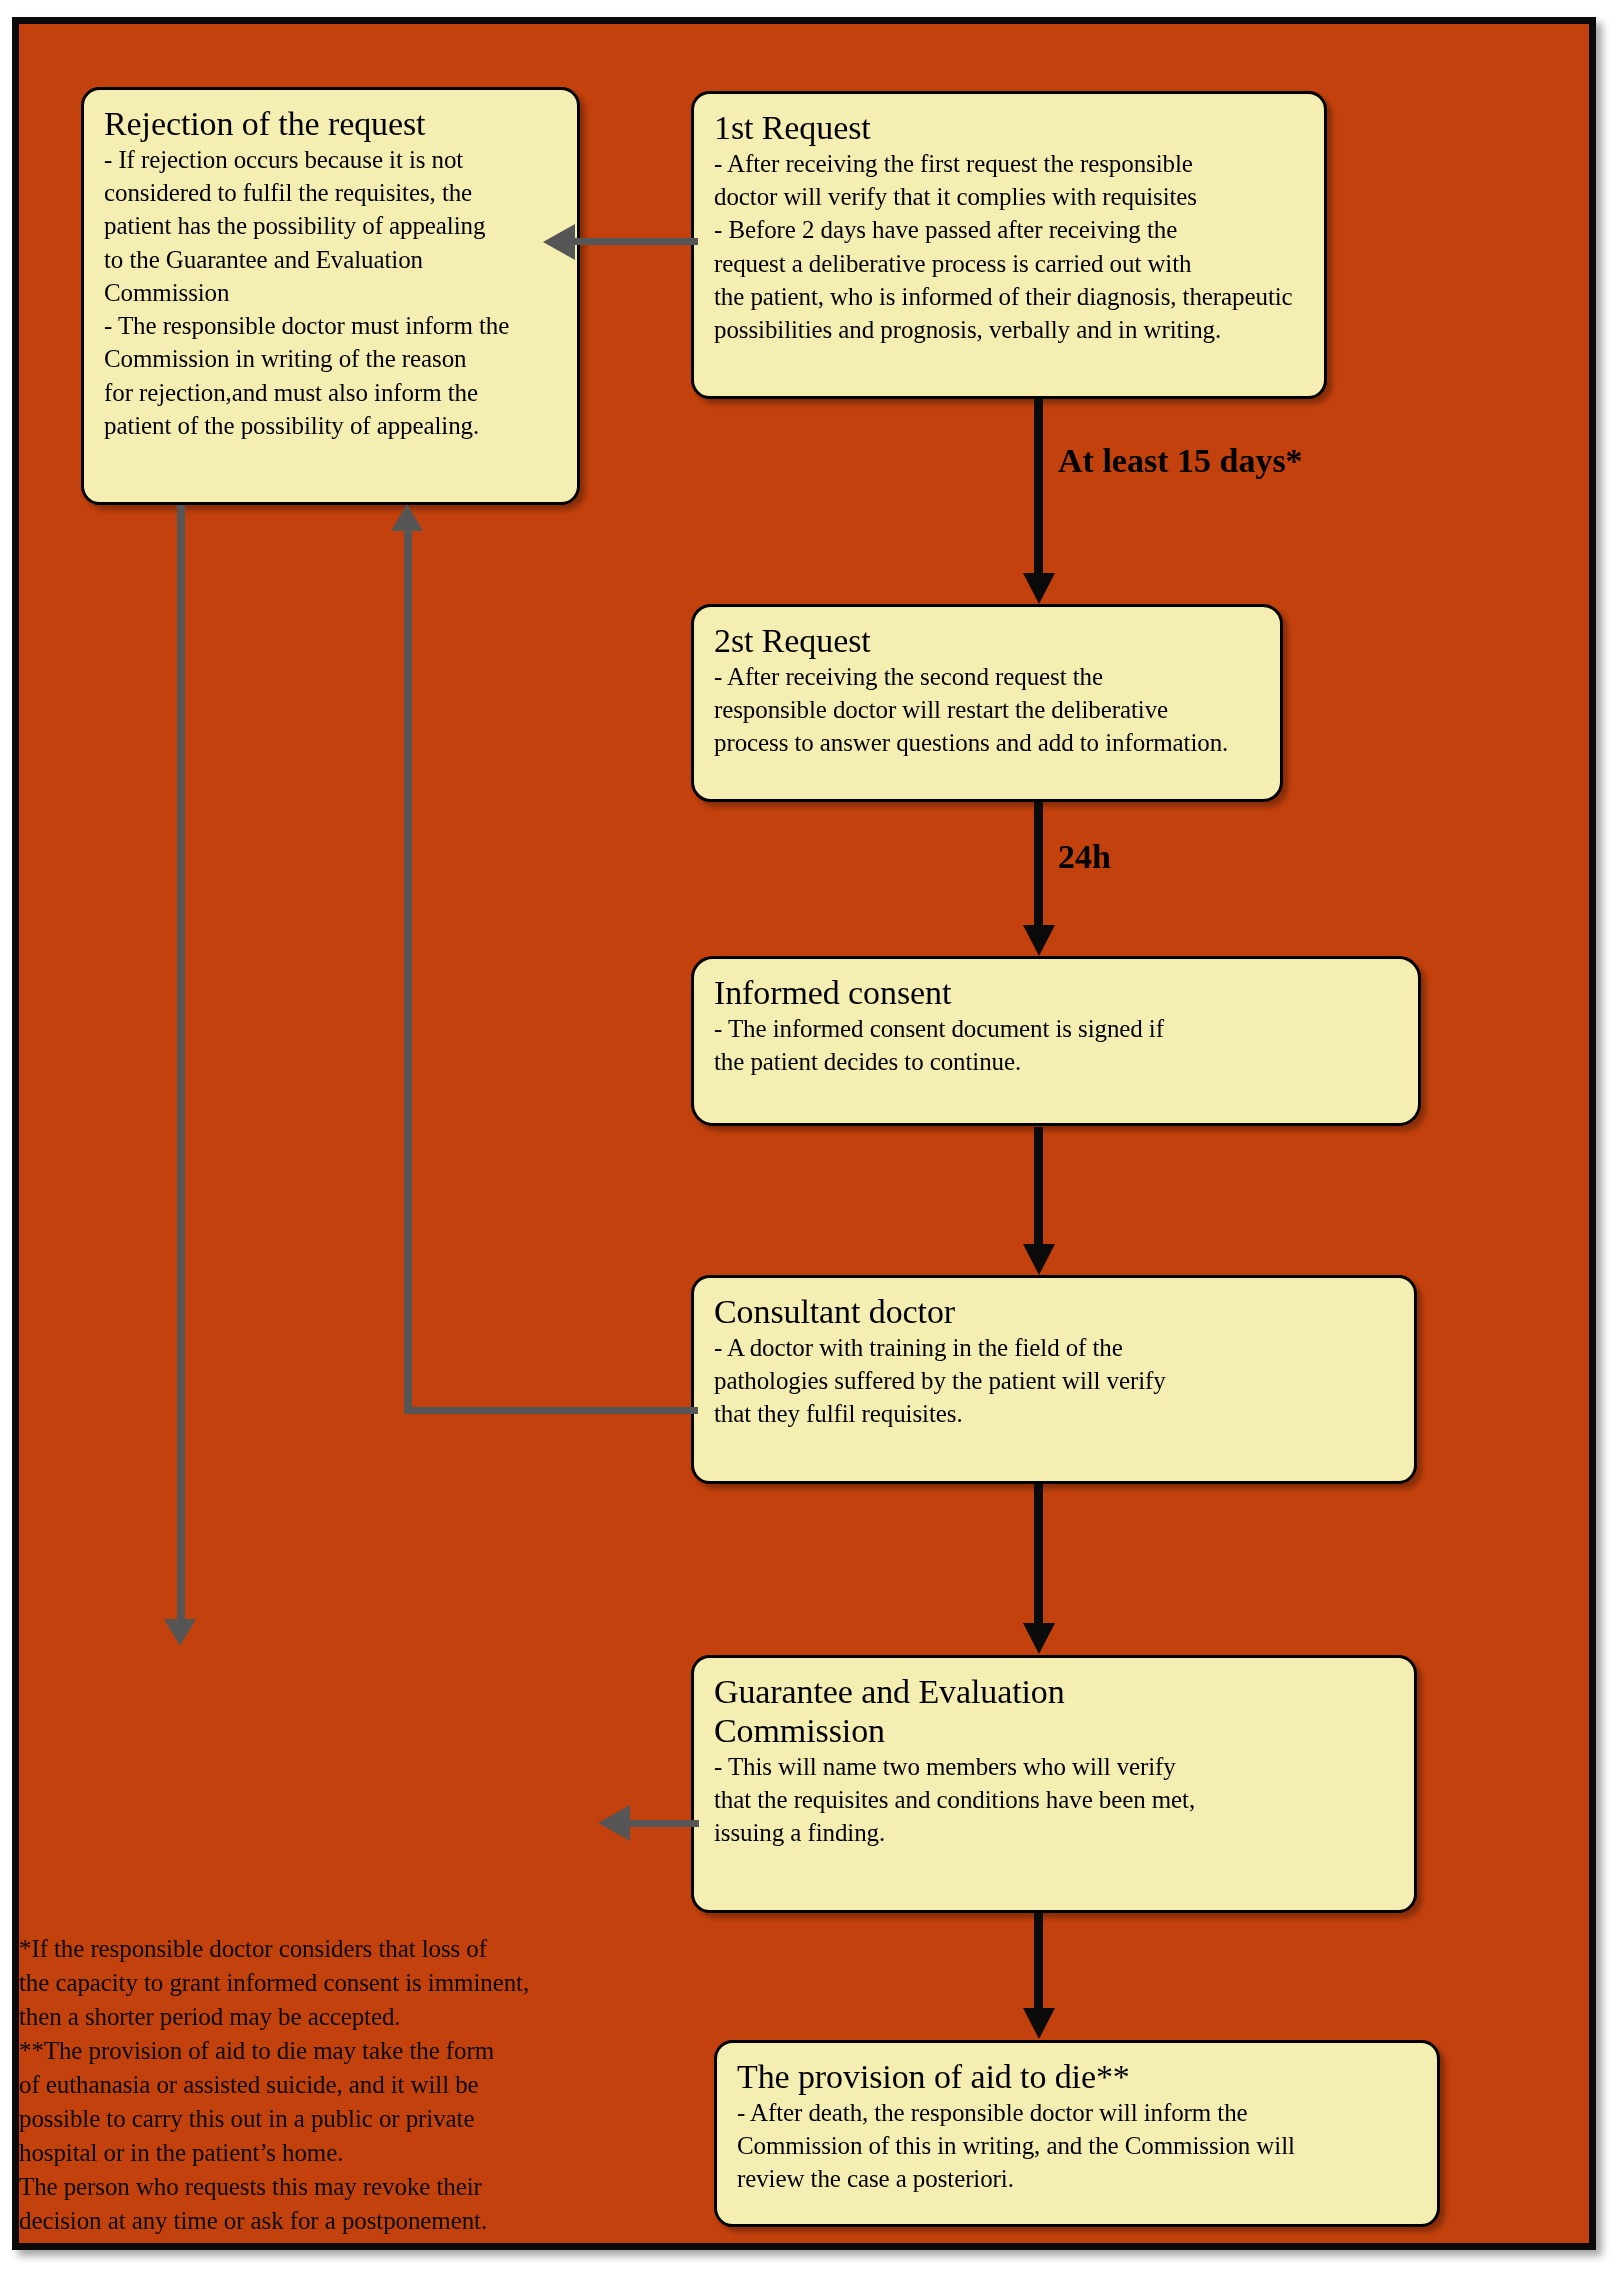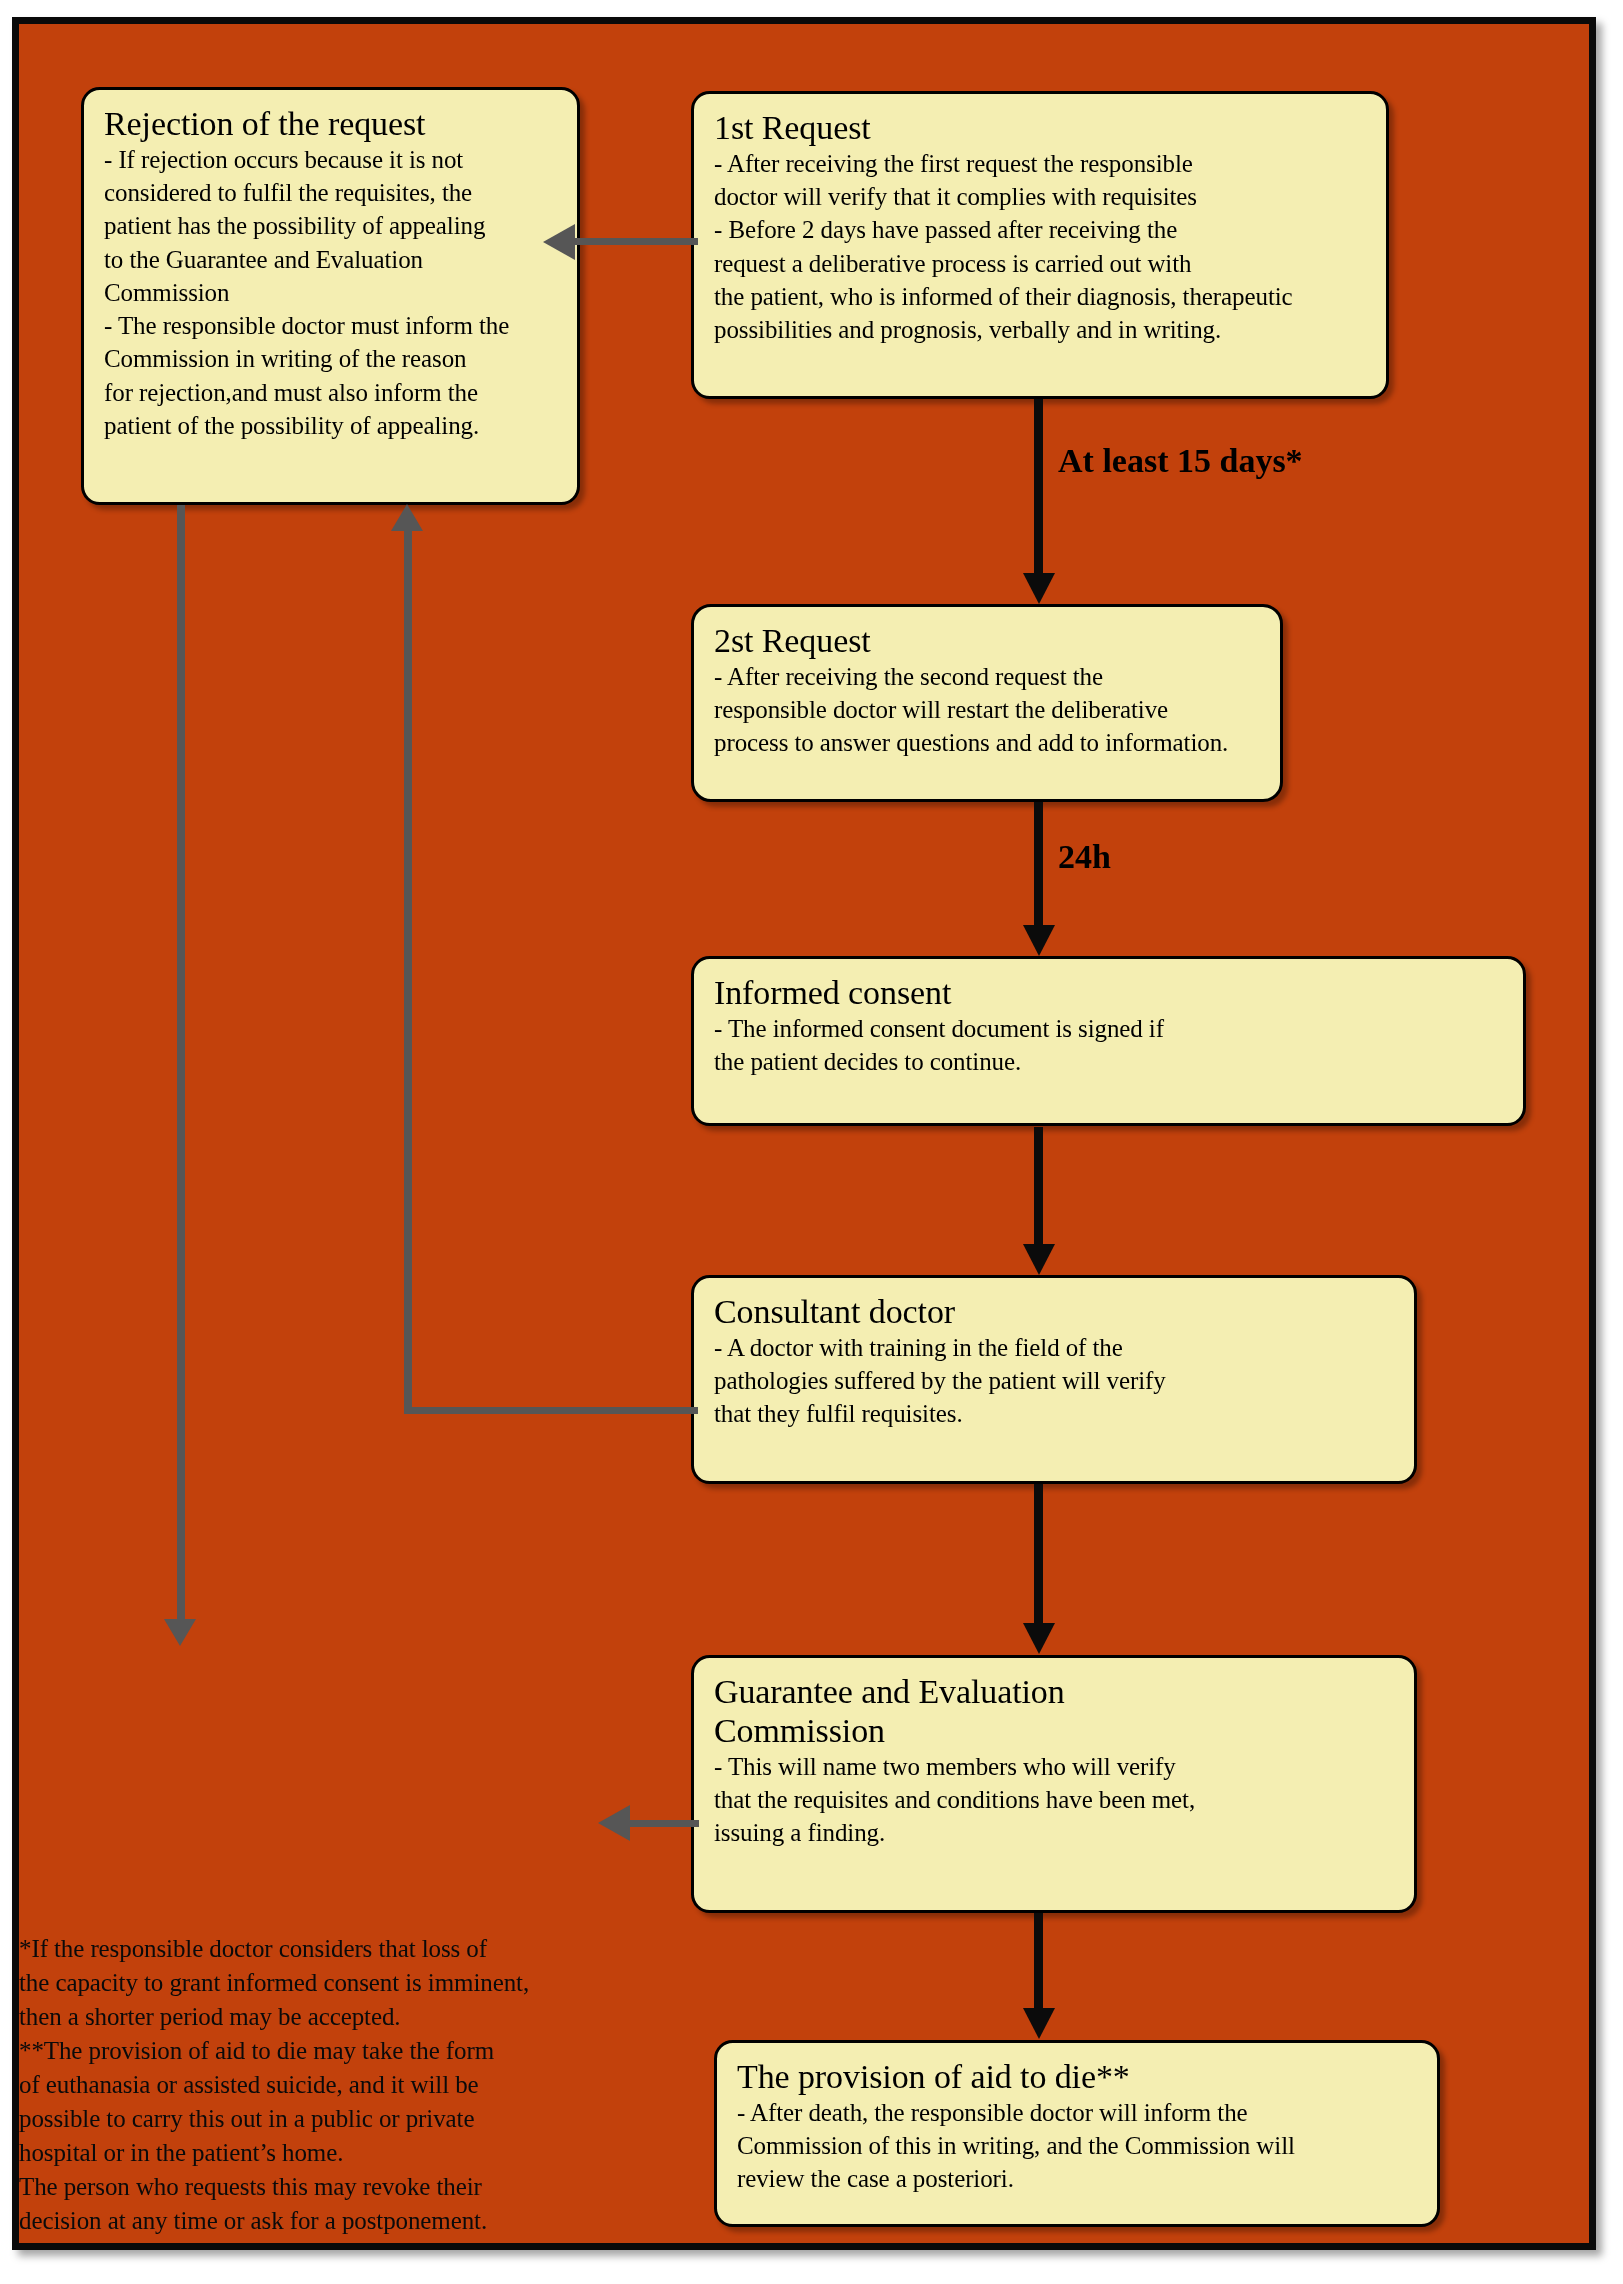--- a/index.html
+++ b/index.html
@@ -101,38 +101,38 @@
 considered to fulfil the requisites, the
 patient has the possibility of appealing
 to the Guarantee and Evaluation
 Commission
 - The responsible doctor must inform the
 Commission in writing of the reason
  for rejection,and must also inform the
 patient of the possibility of appealing.</div>
   </div>
 
-  <div class="node" style="left:672px; top:67px; width:698px; height:308px;">
+  <div class="node" style="left:672px; top:67px; width:636px; height:308px;">
     <div class="title">1st Request</div>
     <div class="body">- After receiving the first request the responsible
 doctor will verify that it complies with requisites
 - Before 2 days have passed after receiving the
 request a deliberative process is carried out with
 the patient, who is informed of their diagnosis, therapeutic
 possibilities and prognosis, verbally and in writing.</div>
   </div>
 
   <div class="node" style="left:672px; top:580px; width:592px; height:198px;border-radius:20px;">
     <div class="title">2st Request</div>
     <div class="body">- After receiving the second request the
 responsible doctor will restart the deliberative
 process to answer questions and add to information.</div>
   </div>
 
-  <div class="node" style="left:672px; top:932px; width:835px; height:170px;">
+  <div class="node" style="left:672px; top:932px; width:730px; height:170px;border-radius:22px;">
     <div class="title">Informed consent</div>
     <div class="body">- The informed consent document is signed if
 the patient decides to continue.</div>
   </div>
 
   <div class="node" style="left:672px; top:1251px; width:726px; height:209px;">
     <div class="title">Consultant doctor</div>
     <div class="body">- A doctor with training in the field of the
 pathologies suffered by the patient will verify
 that they fulfil requisites.</div>

